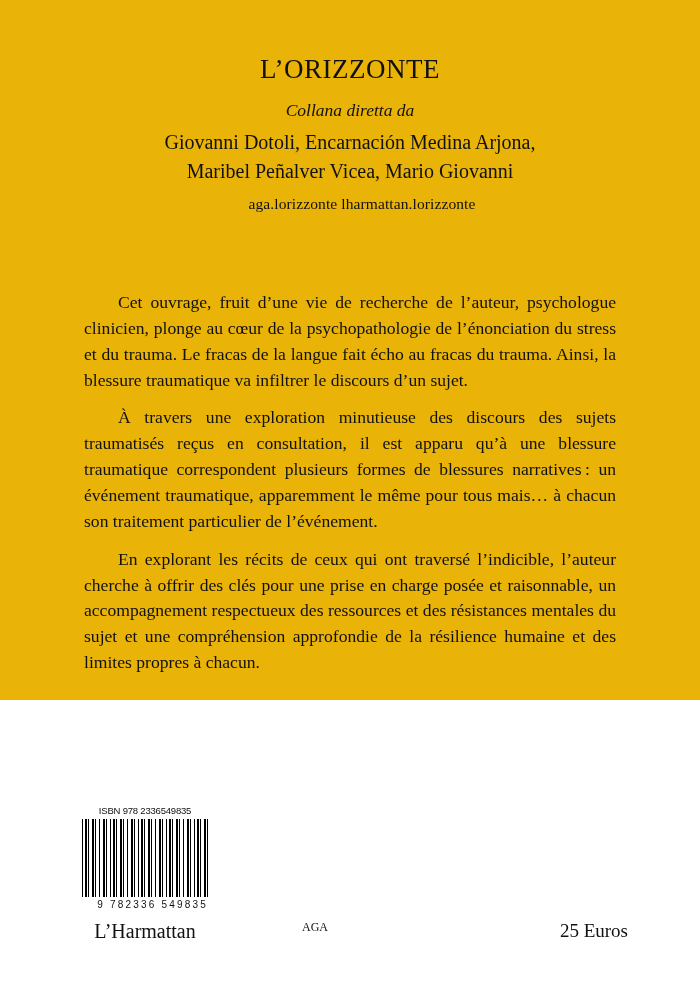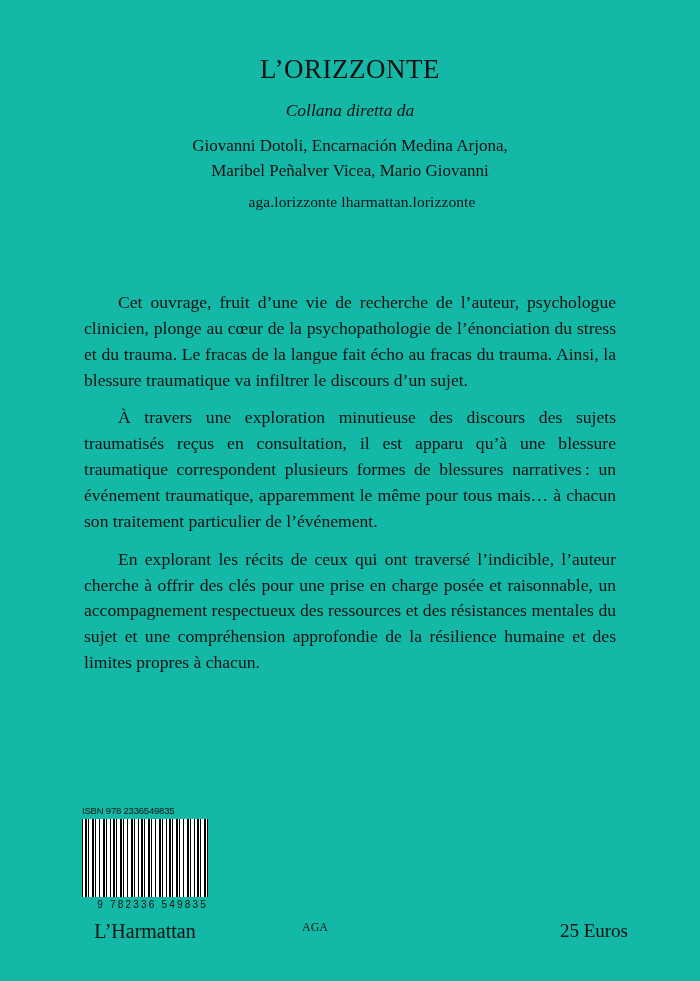--- a/index.html
+++ b/index.html
@@ -12,47 +12,47 @@
     height: 981px;
     position: relative;
     font-family: "Liberation Serif", serif;
     color: #111111;
     overflow: hidden;
   }
   .page {
     position: absolute;
     left: 0; top: 0;
     width: 700px;
-    height: 981px;
-    background: #14b8a6;
+    height: 700px;
+    background: #eab308;
   }
 
   
   .series {
     position: absolute;
     left: 0;
     top: 55px;
     width: 700px;
     text-align: center;
   }
   .series-title {
     font-size: 27px;
     letter-spacing: 0.5px;
     line-height: 1.1;
     margin: 0 0 14px 0;
     font-weight: normal;
   }
   .series-subtitle {
     font-style: italic;
     font-size: 17.5px;
-    margin: 0 0 12px 0;
+    margin: 0 0 6px 0;
     line-height: 1.35;
   }
   .series-editor {
-    font-size: 17px;
+    font-size: 20px;
     line-height: 1.45;
     margin: 0;
   }
   .series-web {
     font-size: 15.5px;
     line-height: 1.5;
     margin-top: 6px;
     letter-spacing: 0.1px;
     padding-left: 24px;
   }
@@ -87,21 +87,21 @@
     position: absolute;
     width: 126px;
   }
   .barcode.left  { left: 82px; }
   .barcode.right { left: 252px; }
 
   .isbn-label {
     font-family: "Liberation Sans", sans-serif;
     font-size: 9.5px;
     letter-spacing: -0.2px;
-    text-align: left;
+    text-align: center;
     margin-bottom: 3px;
     white-space: nowrap;
   }
   .bars {
     height: 78px;
     width: 126px;
     background-image: repeating-linear-gradient(
       to right,
       #000 0px, #000 1px, #fff 1px, #fff 3px,
       #000 3px, #000 5px, #fff 5px, #fff 6px,

